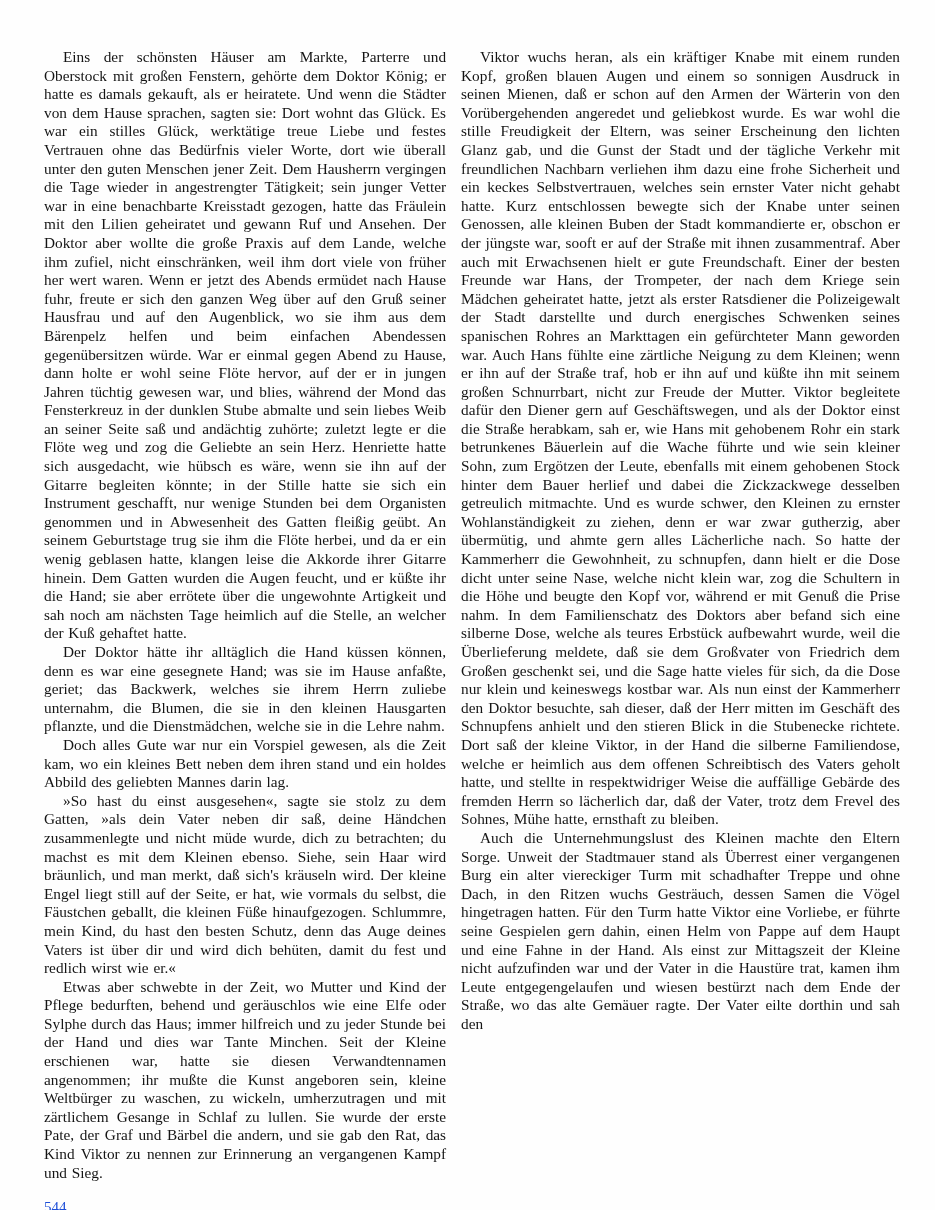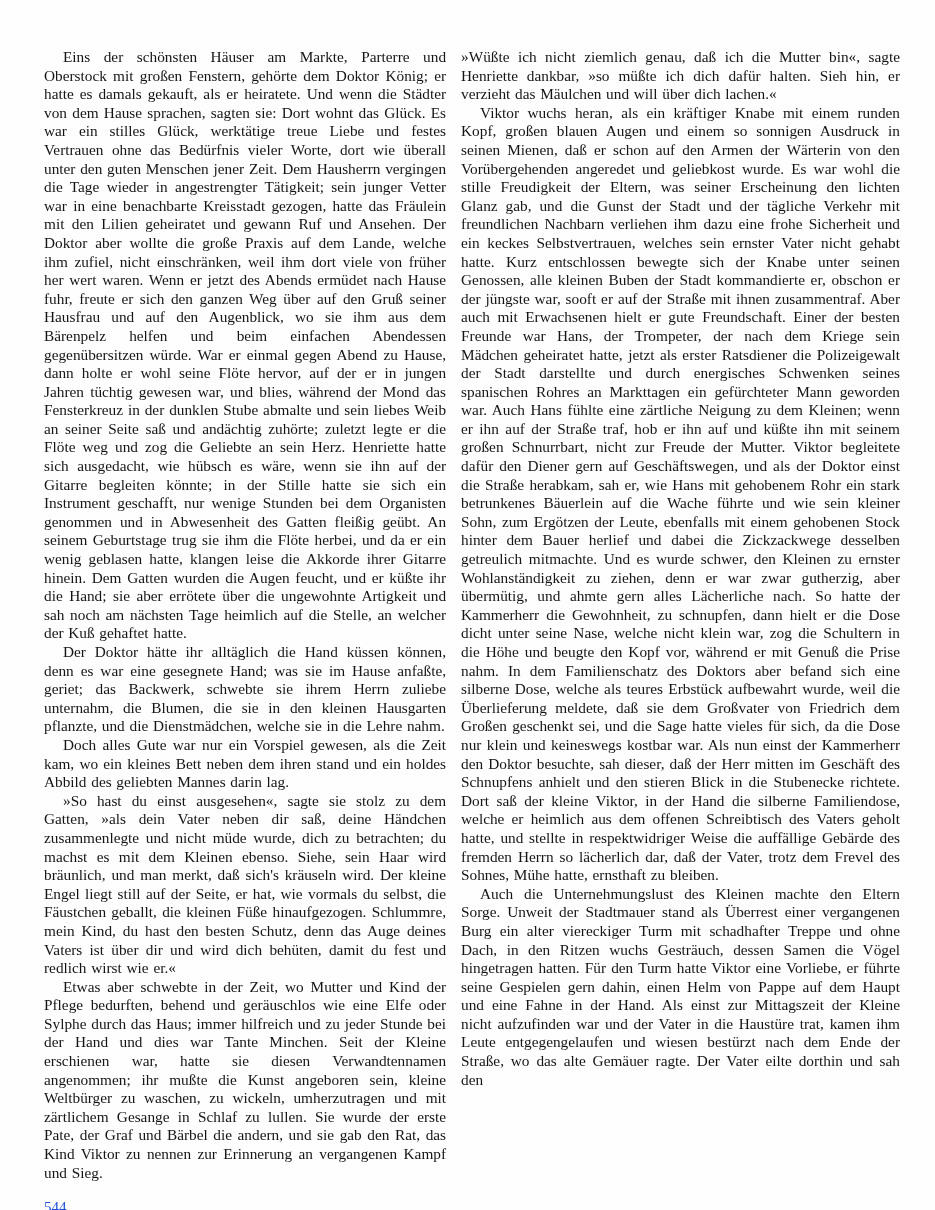--- a/index.html
+++ b/index.html
@@ -48,28 +48,27 @@
   }
 </style>
 </head>
 <body>
 
 <div class="page">
   <div class="columns">
 
     <div class="column left">
       <p class="indent">Eins der schönsten Häuser am Markte, Parterre und Oberstock mit großen Fenstern, gehörte dem Doktor König; er hatte es damals gekauft, als er heiratete. Und wenn die Städter von dem Hause sprachen, sagten sie: Dort wohnt das Glück. Es war ein stilles Glück, werktätige treue Liebe und festes Vertrauen ohne das Bedürfnis vieler Worte, dort wie überall unter den guten Menschen jener Zeit. Dem Hausherrn vergingen die Tage wieder in angestrengter Tätigkeit; sein junger Vetter war in eine benachbarte Kreisstadt gezogen, hatte das Fräulein mit den Lilien geheiratet und gewann Ruf und Ansehen. Der Doktor aber wollte die große Praxis auf dem Lande, welche ihm zufiel, nicht einschränken, weil ihm dort viele von früher her wert waren. Wenn er jetzt des Abends ermüdet nach Hause fuhr, freute er sich den ganzen Weg über auf den Gruß seiner Hausfrau und auf den Augenblick, wo sie ihm aus dem Bärenpelz helfen und beim einfachen Abendessen gegenübersitzen würde. War er einmal gegen Abend zu Hause, dann holte er wohl seine Flöte hervor, auf der er in jungen Jahren tüchtig gewesen war, und blies, während der Mond das Fensterkreuz in der dunklen Stube abmalte und sein liebes Weib an seiner Seite saß und andächtig zuhörte; zuletzt legte er die Flöte weg und zog die Geliebte an sein Herz. Henriette hatte sich ausgedacht, wie hübsch es wäre, wenn sie ihn auf der Gitarre begleiten könnte; in der Stille hatte sie sich ein Instrument geschafft, nur wenige Stunden bei dem Organisten genommen und in Abwesenheit des Gatten fleißig geübt. An seinem Geburtstage trug sie ihm die Flöte herbei, und da er ein wenig geblasen hatte, klangen leise die Akkorde ihrer Gitarre hinein. Dem Gatten wurden die Augen feucht, und er küßte ihr die Hand; sie aber errötete über die ungewohnte Artigkeit und sah noch am nächsten Tage heimlich auf die Stelle, an welcher der Kuß gehaftet hatte.</p>
-      <p class="indent">Der Doktor hätte ihr alltäglich die Hand küssen können, denn es war eine gesegnete Hand; was sie im Hause anfaßte, geriet; das Backwerk, schwebte sie ihrem Herrn zuliebe unternahm, die Blumen, die sie in den kleinen Hausgarten pflanzte, und die Dienstmädchen, welche sie in die Lehre nahm.</p>
+      <p class="indent">Der Doktor hätte ihr alltäglich die Hand küssen können, denn es war eine gesegnete Hand; was sie im Hause anfaßte, geriet; das Backwerk, welches sie ihrem Herrn zuliebe unternahm, die Blumen, die sie in den kleinen Hausgarten pflanzte, und die Dienstmädchen, welche sie in die Lehre nahm.</p>
       <p class="indent">Doch alles Gute war nur ein Vorspiel gewesen, als die Zeit kam, wo ein kleines Bett neben dem ihren stand und ein holdes Abbild des geliebten Mannes darin lag.</p>
       <p class="indent">»So hast du einst ausgesehen«, sagte sie stolz zu dem Gatten, »als dein Vater neben dir saß, deine Händchen zusammenlegte und nicht müde wurde, dich zu betrachten; du machst es mit dem Kleinen ebenso. Siehe, sein Haar wird bräunlich, und man merkt, daß sich's kräuseln wird. Der kleine Engel liegt still auf der Seite, er hat, wie vormals du selbst, die Fäustchen geballt, die kleinen Füße hinaufgezogen. Schlummre, mein Kind, du hast den besten Schutz, denn das Auge deines Vaters ist über dir und wird dich behüten, damit du fest und redlich wirst wie er.«</p>
       <p class="indent">Etwas aber schwebte in der Zeit, wo Mutter und Kind der Pflege bedurften, behend und geräuschlos wie eine Elfe oder Sylphe durch das Haus; immer hilfreich und zu jeder Stunde bei der Hand und dies war Tante Minchen. Seit der Kleine erschienen war, hatte sie diesen Verwandtennamen angenommen; ihr mußte die Kunst angeboren sein, kleine Weltbürger zu waschen, zu wickeln, umherzutragen und mit zärtlichem Gesange in Schlaf zu lullen. Sie wurde der erste Pate, der Graf und Bärbel die andern, und sie gab den Rat, das Kind Viktor zu nennen zur Erinnerung an vergangenen Kampf und Sieg.</p>
 
       <div class="page-number">544</div>
     </div>
 
     <div class="column right">
-      <p>»Wüßte ich nicht ziemlich genau, daß ich die Mutter bin«, sagte Henriette dankbar, »so müßte ich dich dafür halten. Sieh hin, er verzieht das Mäulchen und will über dich lachen.«</p>
       <p class="indent">Viktor wuchs heran, als ein kräftiger Knabe mit einem runden Kopf, großen blauen Augen und einem so sonnigen Ausdruck in seinen Mienen, daß er schon auf den Armen der Wärterin von den Vorübergehenden angeredet und geliebkost wurde. Es war wohl die stille Freudigkeit der Eltern, was seiner Erscheinung den lichten Glanz gab, und die Gunst der Stadt und der tägliche Verkehr mit freundlichen Nachbarn verliehen ihm dazu eine frohe Sicherheit und ein keckes Selbstvertrauen, welches sein ernster Vater nicht gehabt hatte. Kurz entschlossen bewegte sich der Knabe unter seinen Genossen, alle kleinen Buben der Stadt kommandierte er, obschon er der jüngste war, sooft er auf der Straße mit ihnen zusammentraf. Aber auch mit Erwachsenen hielt er gute Freundschaft. Einer der besten Freunde war Hans, der Trompeter, der nach dem Kriege sein Mädchen geheiratet hatte, jetzt als erster Ratsdiener die Polizeigewalt der Stadt darstellte und durch energisches Schwenken seines spanischen Rohres an Markttagen ein gefürchteter Mann geworden war. Auch Hans fühlte eine zärtliche Neigung zu dem Kleinen; wenn er ihn auf der Straße traf, hob er ihn auf und küßte ihn mit seinem großen Schnurrbart, nicht zur Freude der Mutter. Viktor begleitete dafür den Diener gern auf Geschäftswegen, und als der Doktor einst die Straße herabkam, sah er, wie Hans mit gehobenem Rohr ein stark betrunkenes Bäuerlein auf die Wache führte und wie sein kleiner Sohn, zum Ergötzen der Leute, ebenfalls mit einem gehobenen Stock hinter dem Bauer herlief und dabei die Zickzackwege desselben getreulich mitmachte. Und es wurde schwer, den Kleinen zu ernster Wohlanständigkeit zu ziehen, denn er war zwar gutherzig, aber übermütig, und ahmte gern alles Lächerliche nach. So hatte der Kammerherr die Gewohnheit, zu schnupfen, dann hielt er die Dose dicht unter seine Nase, welche nicht klein war, zog die Schultern in die Höhe und beugte den Kopf vor, während er mit Genuß die Prise nahm. In dem Familienschatz des Doktors aber befand sich eine silberne Dose, welche als teures Erbstück aufbewahrt wurde, weil die Überlieferung meldete, daß sie dem Großvater von Friedrich dem Großen geschenkt sei, und die Sage hatte vieles für sich, da die Dose nur klein und keineswegs kostbar war. Als nun einst der Kammerherr den Doktor besuchte, sah dieser, daß der Herr mitten im Geschäft des Schnupfens anhielt und den stieren Blick in die Stubenecke richtete. Dort saß der kleine Viktor, in der Hand die silberne Familiendose, welche er heimlich aus dem offenen Schreibtisch des Vaters geholt hatte, und stellte in respektwidriger Weise die auffällige Gebärde des fremden Herrn so lächerlich dar, daß der Vater, trotz dem Frevel des Sohnes, Mühe hatte, ernsthaft zu bleiben.</p>
       <p class="indent">Auch die Unternehmungslust des Kleinen machte den Eltern Sorge. Unweit der Stadtmauer stand als Überrest einer vergangenen Burg ein alter viereckiger Turm mit schadhafter Treppe und ohne Dach, in den Ritzen wuchs Gesträuch, dessen Samen die Vögel hingetragen hatten. Für den Turm hatte Viktor eine Vorliebe, er führte seine Gespielen gern dahin, einen Helm von Pappe auf dem Haupt und eine Fahne in der Hand. Als einst zur Mittagszeit der Kleine nicht aufzufinden war und der Vater in die Haustüre trat, kamen ihm Leute entgegengelaufen und wiesen bestürzt nach dem Ende der Straße, wo das alte Gemäuer ragte. Der Vater eilte dorthin und sah den</p>
     </div>
 
   </div>
 </div>
 
 </body></html>

